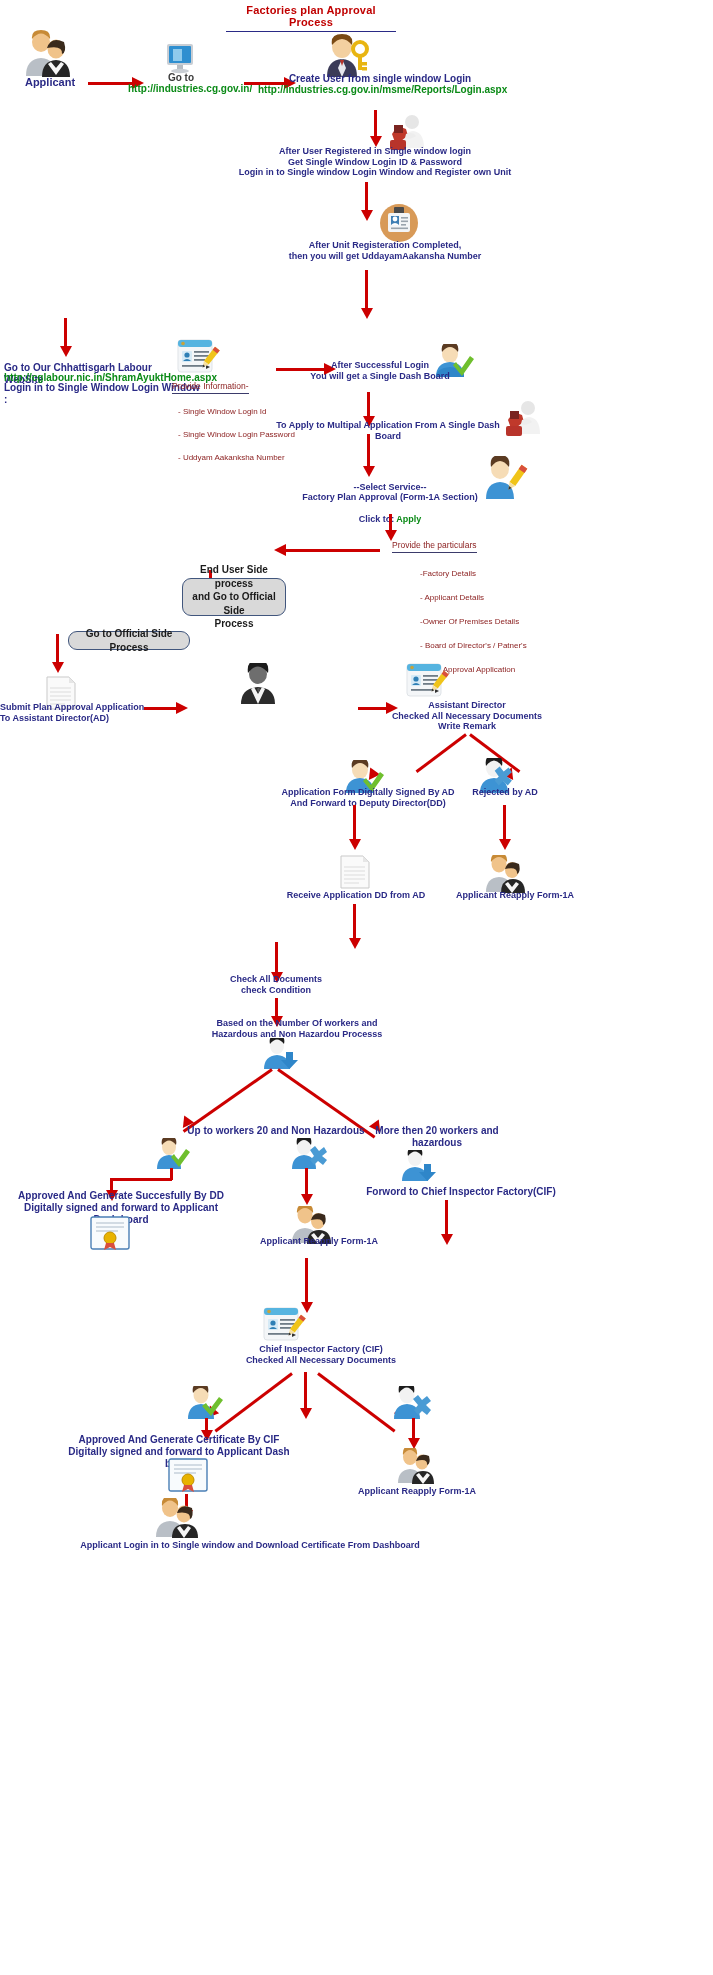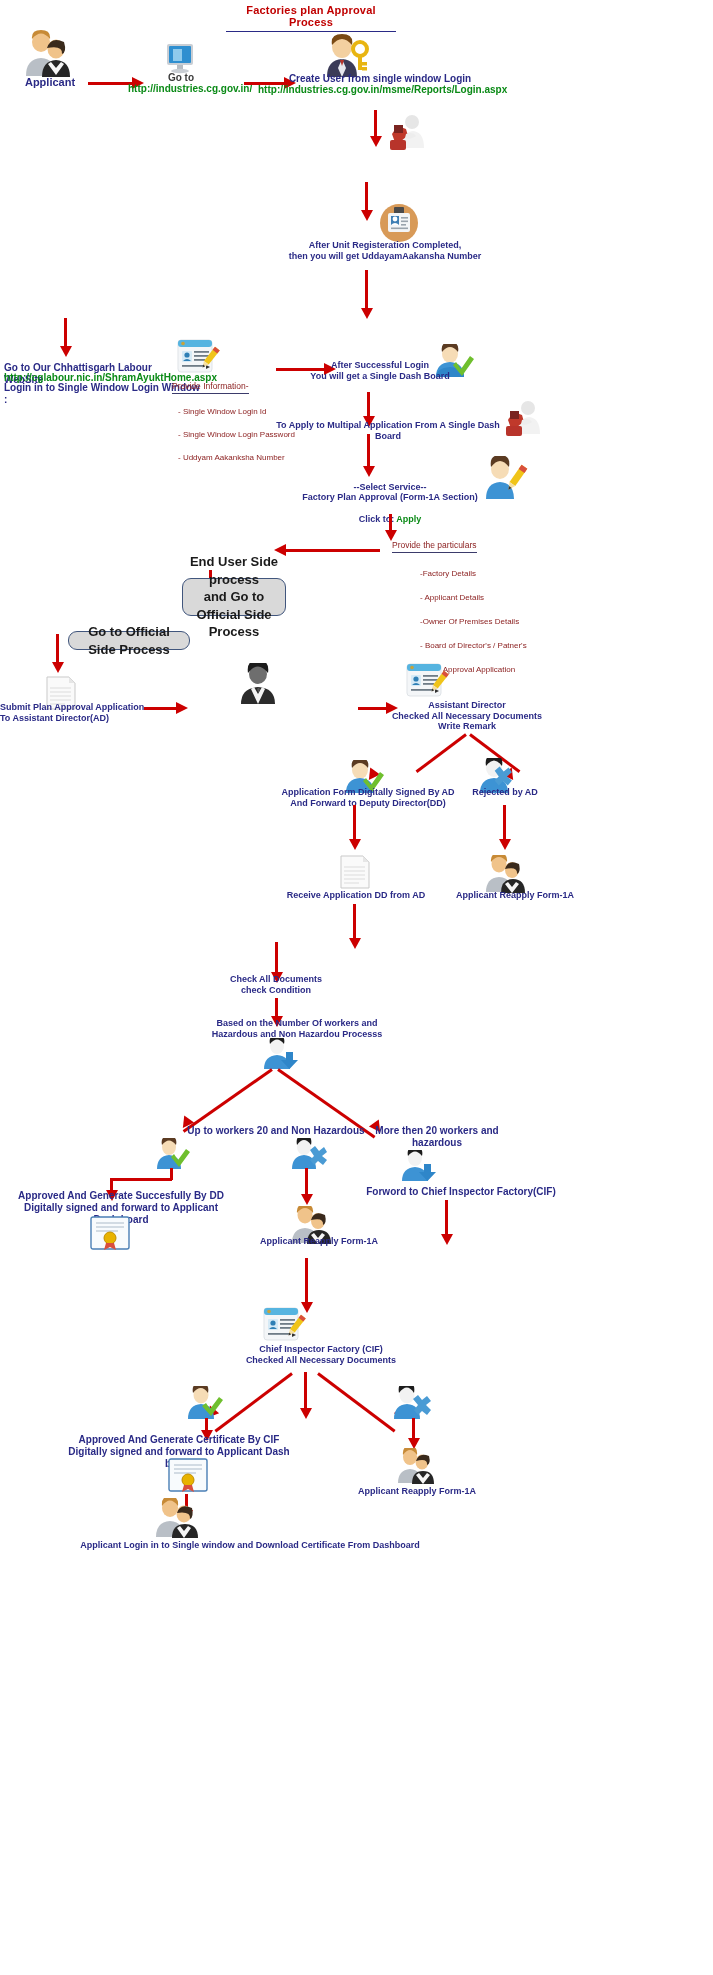--- a/index.html
+++ b/index.html
@@ -76,21 +76,21 @@
   }
   .diag{position:absolute;transform-origin:0 50%;background:#cc0000;height:3px;}
 
   
   .callout{
     position:absolute;
     background:#d9d9d9;
     border:1.6px solid #41567d;
     border-radius:9px;
     color:#1a1a1a;
-    font-size:13px;
+    font-size:10px;
     font-weight:bold;
     text-align:center;
     line-height:1.35;
     display:flex;
     align-items:center;
     justify-content:center;
     white-space:pre-line;
     box-sizing:border-box;
     padding:3px 5px;
   }
@@ -159,20 +159,23 @@
   <div class="icon" style="left:388px;top:114px;">
     <svg width="40" height="36" viewBox="0 0 40 36">
       <circle cx="24" cy="8" r="7" fill="#e6e6e6"></circle>
       <path d="M14 34 q0 -16 11 -17 q11 1 11 17z" fill="#f2f2f2"></path>
       <path d="M4 20 q5 -9 14 -5 l2 7 q-8 4 -11 12z" fill="#c0392b"></path>
       <rect x="2" y="26" width="16" height="10" rx="2" fill="#b8342b"></rect>
       <rect x="6" y="11" width="9" height="8" fill="#7a2420"></rect>
       <path d="M18 20 q7 -3 10 2 q-5 4 -11 2z" fill="#ededed"></path>
     </svg>
   </div>
+  <div class="txt t9" style="left:230px;top:146px;width:290px;">After User Registered in Single window login
+Get Single Window Login ID &amp; Password
+Login in to Single window Login Window and Register own Unit</div>
 
   <div class="shaft-v" style="left:365px;top:182px;height:30px;"></div>
   <div class="head-d" style="left:360.5px;top:210px;"></div>
 
   <div class="icon" style="left:380px;top:204px;">
     <svg width="38" height="38" viewBox="0 0 38 38">
       <circle cx="19" cy="19" r="19" fill="#d89a58"></circle>
       <rect x="14" y="3" width="10" height="7" rx="1" fill="#4a4a4a"></rect>
       <rect x="8" y="9" width="22" height="19" rx="2" fill="#f3f5f7"></rect>
       <rect x="11" y="12" width="8" height="9" fill="#3f7fb5"></rect>

